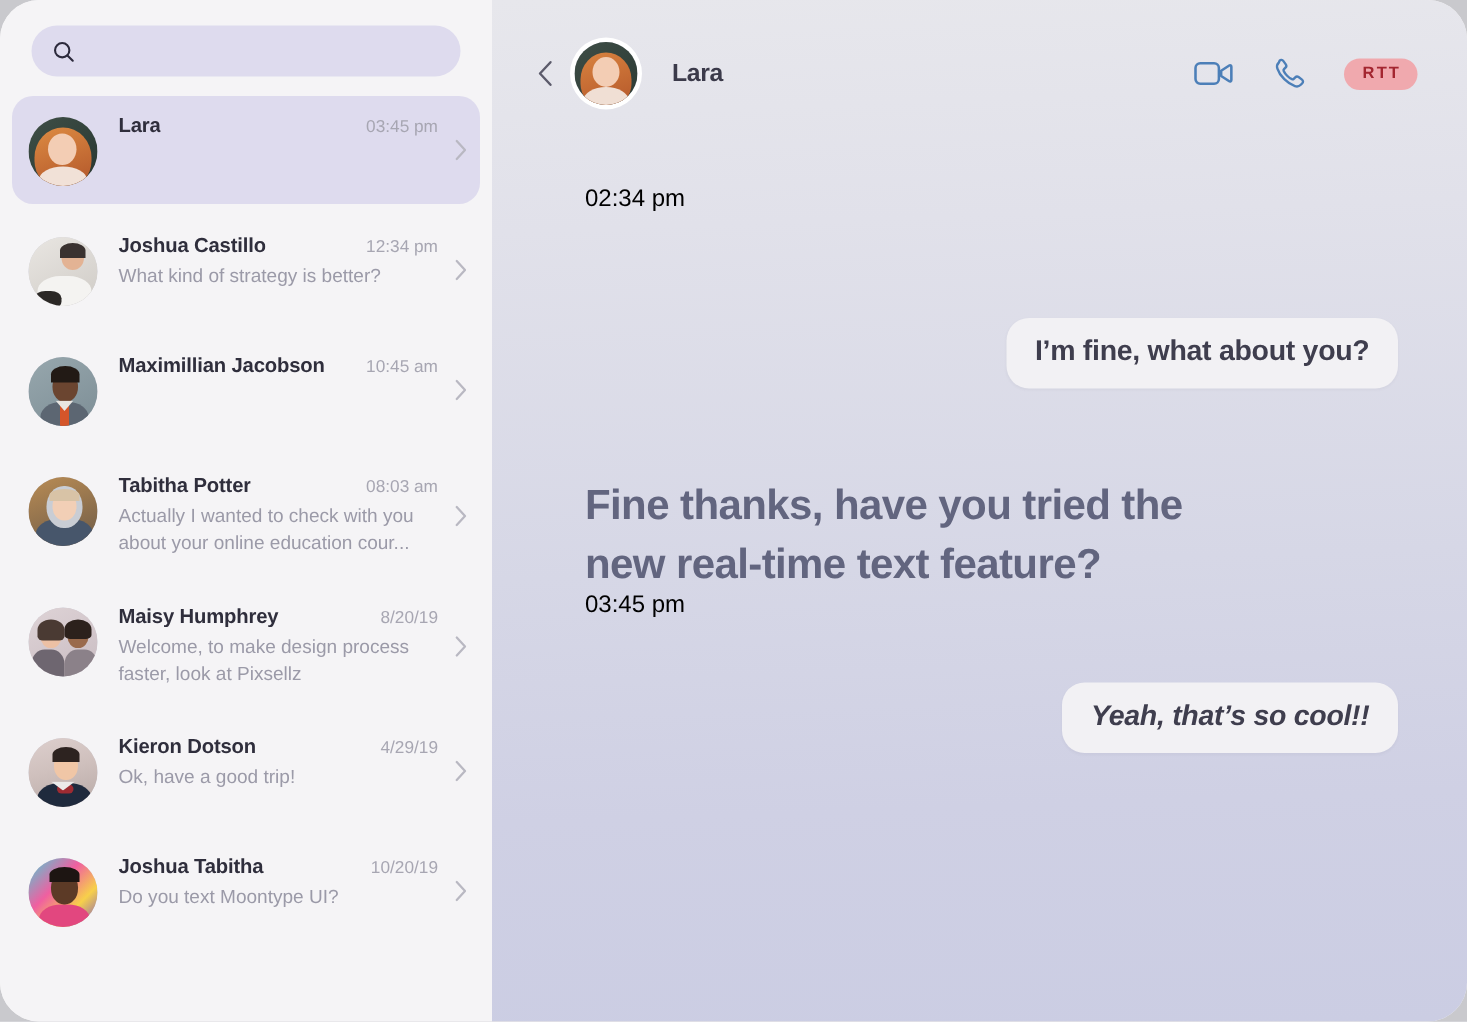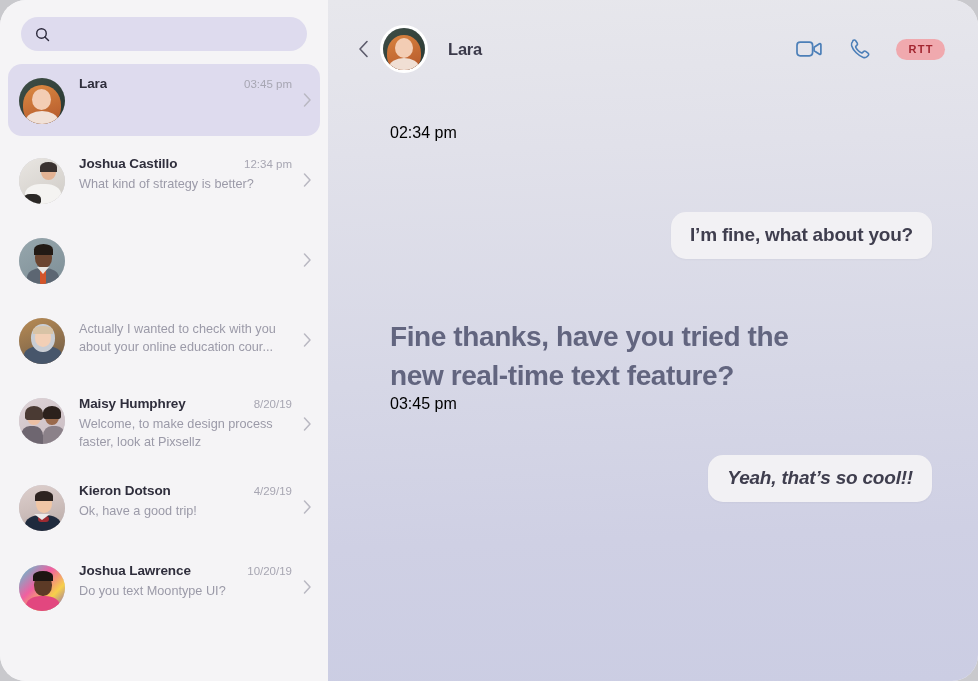--- a/index.html
+++ b/index.html
@@ -276,34 +276,42 @@
         <div class="conv">
           <div class="avatar">
             <span style="position:absolute;inset:0;background:linear-gradient(150deg,#97a7ad,#7d8e96);"></span>
             <span style="position:absolute;left:8px;top:30px;width:32px;height:22px;border-radius:44% 44% 0 0;background:#5c6672;"></span>
             <span style="position:absolute;left:16px;top:10px;width:17px;height:20px;border-radius:48%;background:#6b4530;"></span>
             <span style="position:absolute;left:15px;top:6px;width:19px;height:11px;border-radius:50% 50% 0 0;background:#221a15;"></span>
             <span style="position:absolute;left:21px;top:31px;width:6px;height:16px;border-radius:2px;background:#d4552a;"></span>
             <span style="position:absolute;left:18px;top:29px;width:12px;height:7px;background:#e9e6e2;clip-path:polygon(0 0,100% 0,50% 100%);"></span>
           </div>
           <div class="conv-body">
+            <div class="conv-top">
+              <div class="conv-name">Maximillian Jacobson</div>
+              <div class="conv-time">10:45 am</div>
+            </div>
           </div>
           <span class="conv-chevron"><svg width="9" height="15" viewBox="0 0 9 15" fill="none">
               <path d="M1.5 1.5L7 7.5l-5.5 6" stroke="#b9b8c2" stroke-width="1.5" stroke-linecap="round" stroke-linejoin="round"></path>
             </svg></span>
         </div>
         <div class="conv">
           <div class="avatar">
             <span style="position:absolute;inset:0;background:linear-gradient(160deg,#b98c55,#6d5a46);"></span>
             <span style="position:absolute;left:5px;top:28px;width:38px;height:24px;border-radius:40% 40% 0 0;background:#47566b;"></span>
             <span style="position:absolute;left:12px;top:6px;width:24px;height:28px;border-radius:48%;background:#c9cdd4;"></span>
             <span style="position:absolute;left:16px;top:10px;width:16px;height:19px;border-radius:48%;background:#f2cfb6;"></span>
             <span style="position:absolute;left:14px;top:8px;width:20px;height:8px;border-radius:50% 50% 0 0;background:#d8c3a6;"></span>
           </div>
           <div class="conv-body">
+            <div class="conv-top">
+              <div class="conv-name">Tabitha Potter</div>
+              <div class="conv-time">08:03 am</div>
+            </div>
             <div class="conv-preview">Actually I wanted to check with you about your online education cour...</div>
           </div>
           <span class="conv-chevron"><svg width="9" height="15" viewBox="0 0 9 15" fill="none">
               <path d="M1.5 1.5L7 7.5l-5.5 6" stroke="#b9b8c2" stroke-width="1.5" stroke-linecap="round" stroke-linejoin="round"></path>
             </svg></span>
         </div>
         <div class="conv">
           <div class="avatar">
             <span style="position:absolute;inset:0;background:linear-gradient(150deg,#ded3d6,#c9bcc2);"></span>
             <span style="position:absolute;left:2px;top:28px;width:22px;height:24px;border-radius:40% 40% 0 0;background:#6e6670;"></span>
@@ -346,21 +354,21 @@
         </div>
         <div class="conv">
           <div class="avatar">
             <span style="position:absolute;inset:0;background:linear-gradient(135deg,#4ad0d8 0%,#f05fa0 40%,#f7d04a 70%,#7a56c9 100%);"></span>
             <span style="position:absolute;left:7px;top:31px;width:34px;height:22px;border-radius:44% 44% 0 0;background:#e2477f;"></span>
             <span style="position:absolute;left:15px;top:9px;width:18px;height:22px;border-radius:48%;background:#5c3a26;"></span>
             <span style="position:absolute;left:14px;top:6px;width:20px;height:10px;border-radius:50% 50% 0 0;background:#1d1512;"></span>
           </div>
           <div class="conv-body">
             <div class="conv-top">
-              <div class="conv-name">Joshua Lawrence</div>
+              <div class="conv-name">Joshua Tabitha</div>
               <div class="conv-time">10/20/19</div>
             </div>
             <div class="conv-preview">Do you text Moontype UI?</div>
           </div>
           <span class="conv-chevron"><svg width="9" height="15" viewBox="0 0 9 15" fill="none">
               <path d="M1.5 1.5L7 7.5l-5.5 6" stroke="#b9b8c2" stroke-width="1.5" stroke-linecap="round" stroke-linejoin="round"></path>
             </svg></span>
         </div>
       </div>
   </div>

